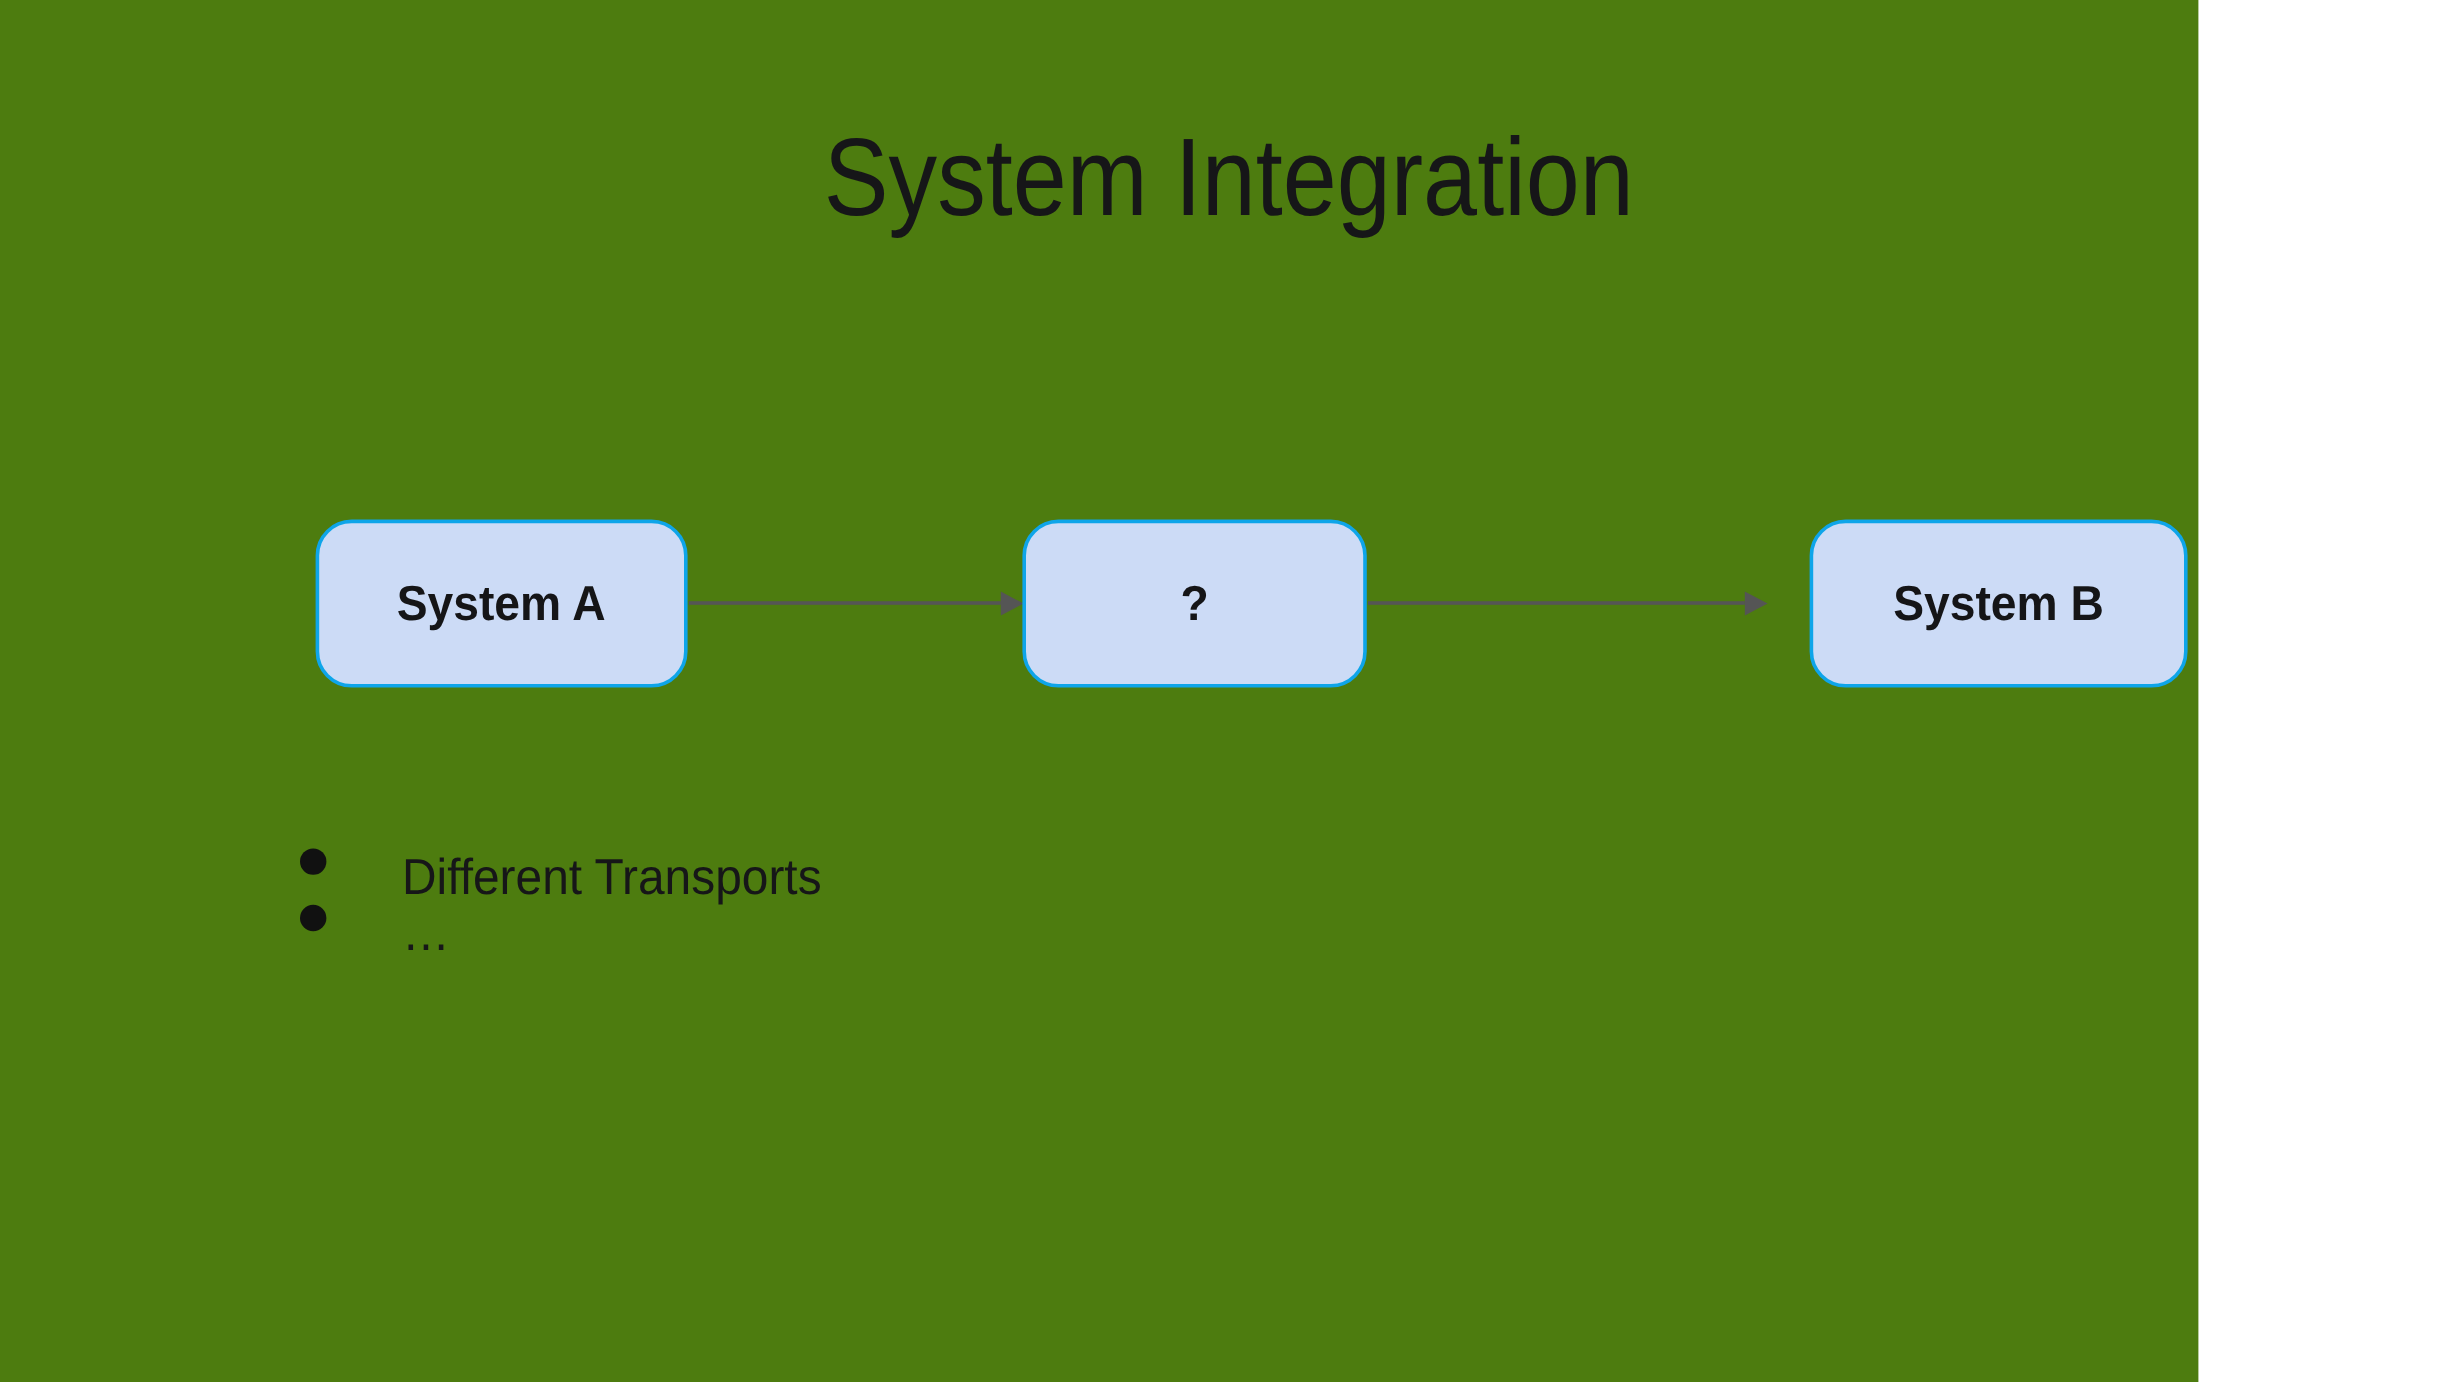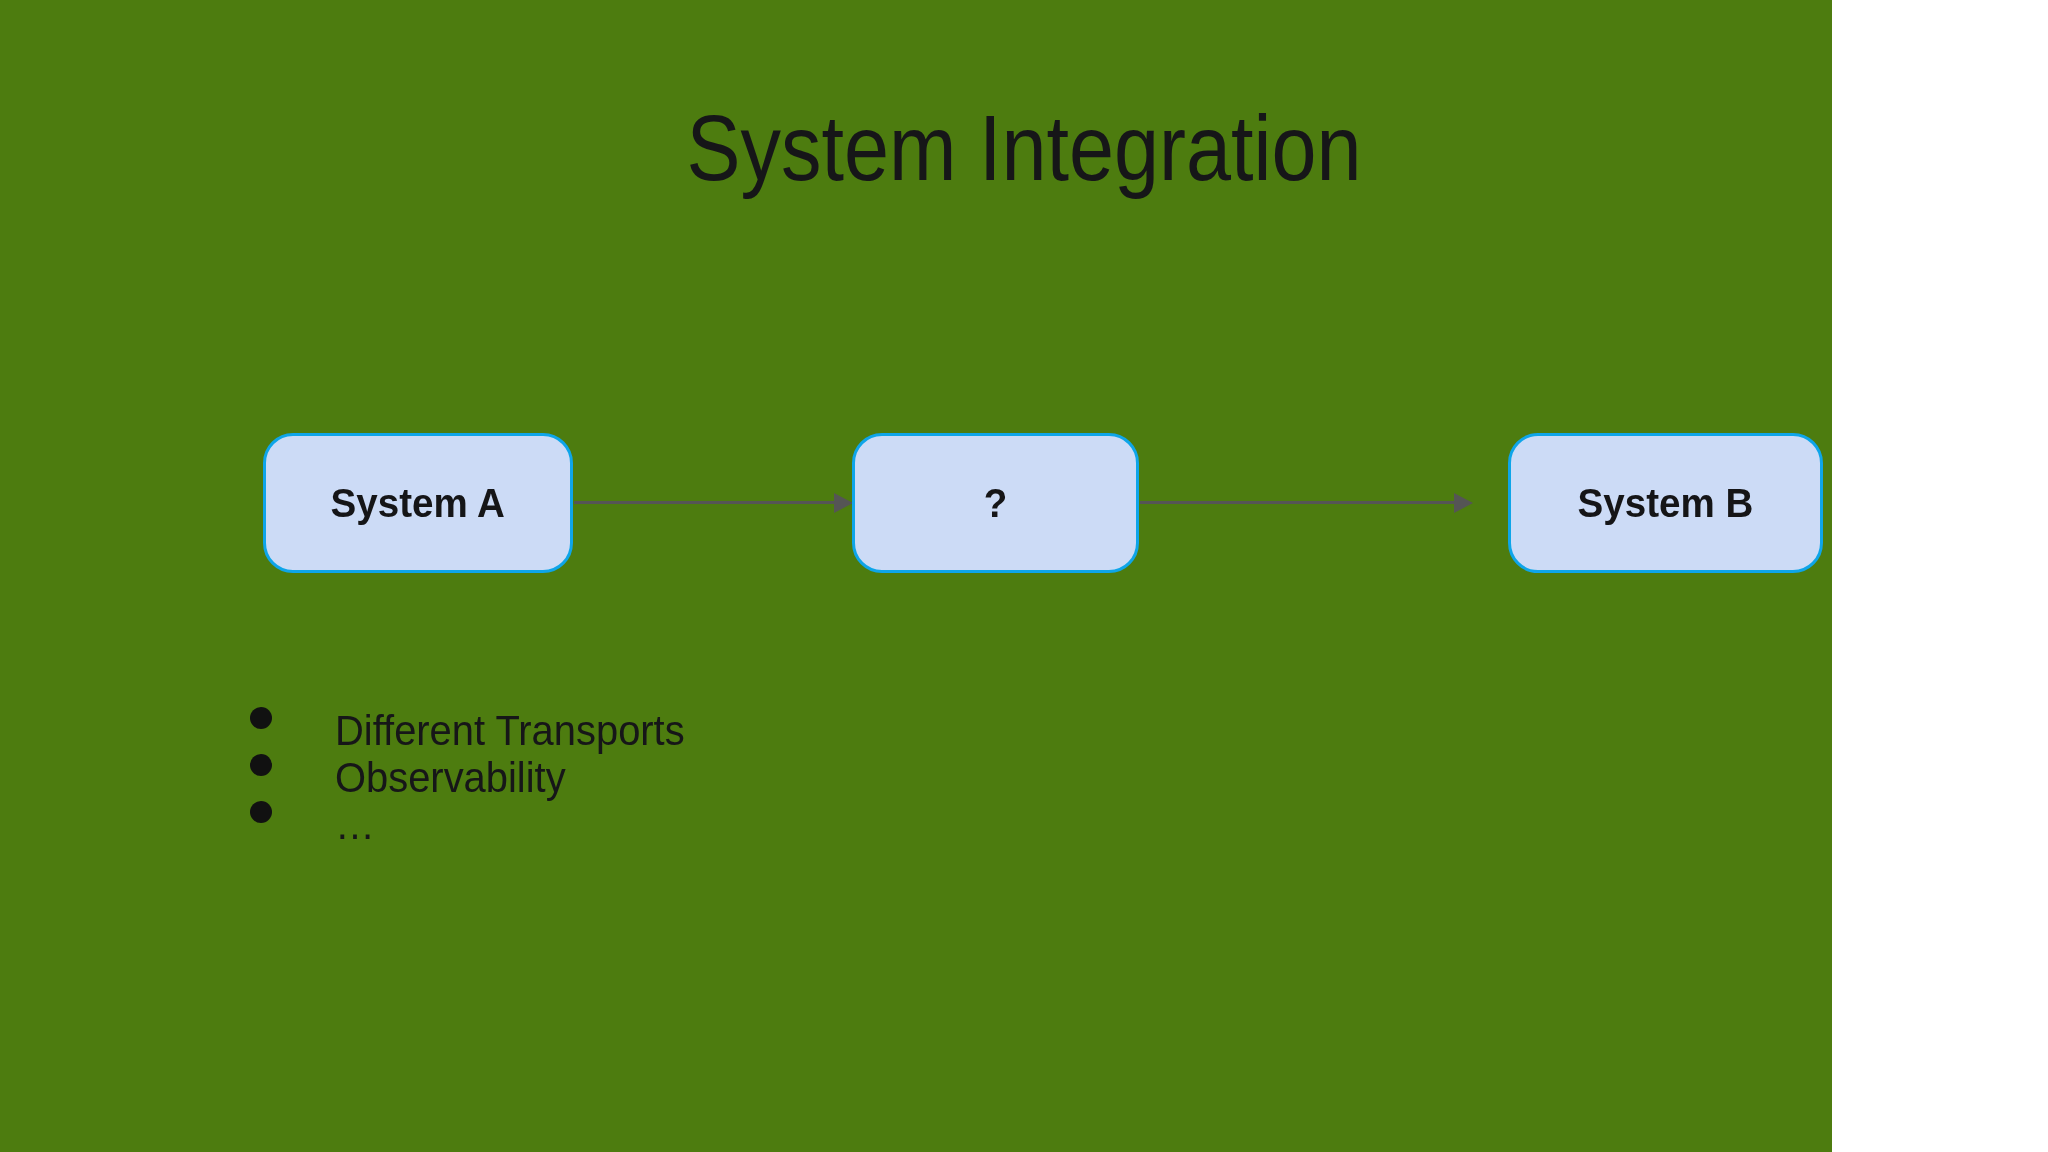--- a/index.html
+++ b/index.html
@@ -121,21 +121,17 @@
     <span class="node-label">System B</span>
   </div>
 
   <ul class="bullet-list">
     <li class="bullet-item">
       <span class="bullet-dot"></span>
       <span class="bullet-text">Different Transports</span>
     </li>
     <li class="bullet-item">
       <span class="bullet-dot"></span>
-      <span class="bullet-text">Observability</span>
-    </li>
-    <li class="bullet-item">
-      <span class="bullet-dot"></span>
       <span class="bullet-text">…</span>
     </li>
   </ul>
 
 </div>
 
 </body></html>

